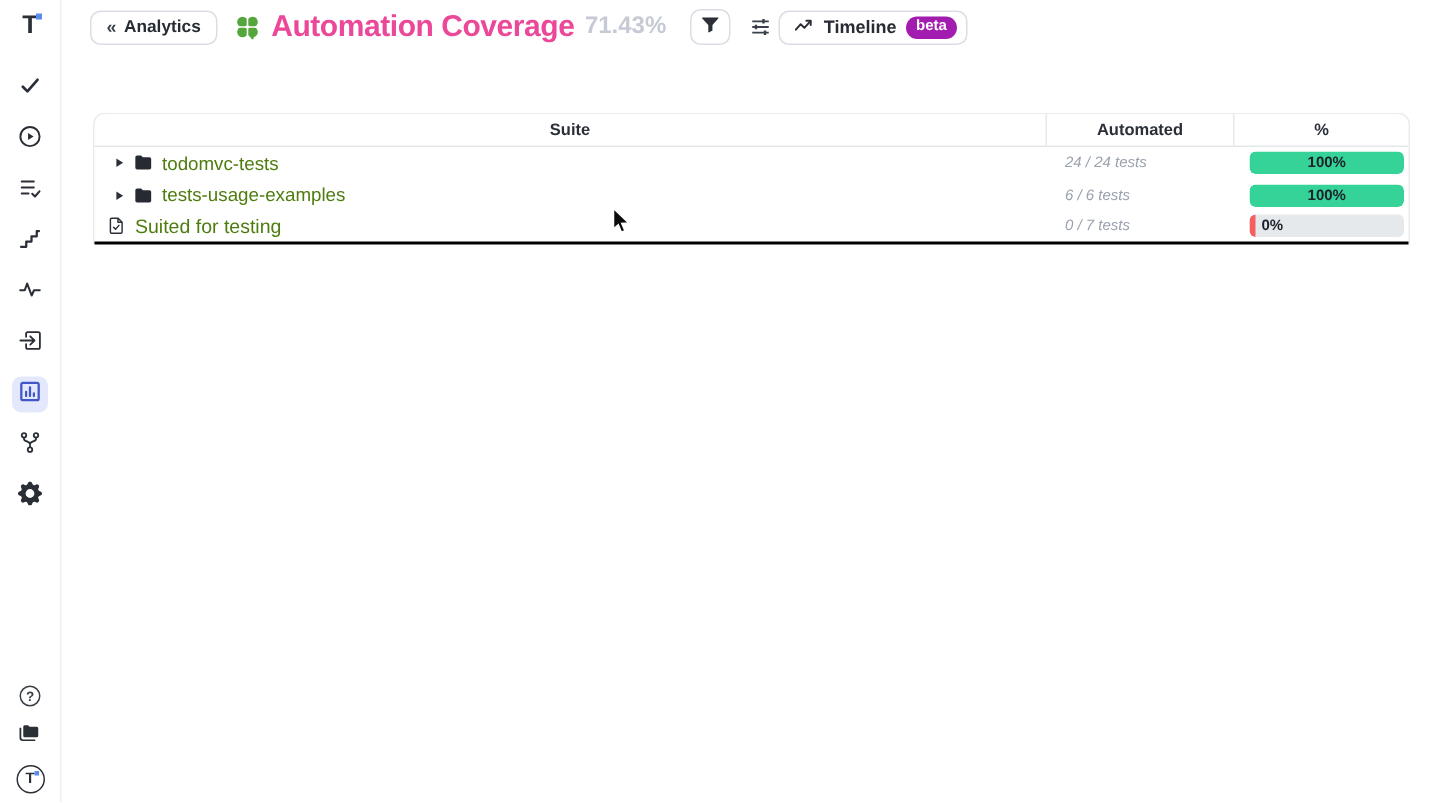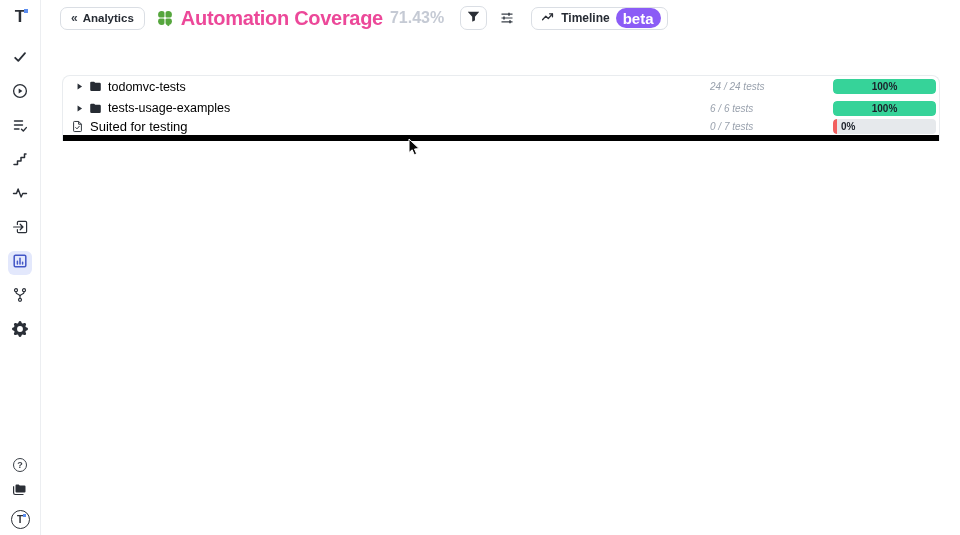--- a/index.html
+++ b/index.html
@@ -28,36 +28,36 @@
   .back-btn .chev { font-size:12px; color:#3a4049; letter-spacing:-1px; }
   .clover { margin-left:11px; width:18px; height:18px; }
   .page-title { margin-left:7px; font-size:20px; font-weight:700; color:#ec4899; letter-spacing:-0.3px; white-space:nowrap; }
   .page-percent { margin-left:7px; font-size:16px; font-weight:600; color:#c5cad4; }
   .icon-btn { margin-left:16px; width:27px; height:24px; justify-content:center; }
   .search-box { margin-left:10px; position:relative; }
   .search-box input { width:130px; height:24px; border:1px solid #d8dce2; border-radius:7px; padding:0 8px 0 26px; font-size:11px; color:#3a4049; outline:none; font-family:"Liberation Sans", sans-serif; }
   .search-box input::placeholder { color:#9aa1ac; }
   .search-box .search-ic { position:absolute; left:8px; top:5px; }
   .sliders { margin-left:12px; cursor:pointer; display:flex; color:#3a4049; }
-  .timeline-btn { margin-left:16px; height:23px; padding:0 6px 0 9px; font-size:12px; font-weight:600; }
-  .beta-badge { background:#8b5cf6; color:#fff; font-size:15px; font-weight:700; padding:2.5px 7px; border-radius:999px; line-height:1; }
+  .timeline-btn { margin-left:4px; height:23px; padding:0 6px 0 9px; font-size:12px; font-weight:600; }
+  .beta-badge { background:#a21caf; color:#fff; font-size:10px; font-weight:700; padding:2.5px 7px; border-radius:999px; line-height:1; }
 
   
   .table-wrap { margin:39px 20px 0 21px; width:878px; border:1px solid #e9ecef; border-radius:8px 8px 0 0; border-bottom:none; }
   .t-head { display:grid; grid-template-columns:634px 125px auto; height:22px; border-bottom:1px solid #e4e7eb; }
   .t-head > div { display:flex; align-items:center; justify-content:center; font-size:11px; font-weight:700; color:#2a2f38; }
   .t-head > div + div { border-left:1px solid #e4e7eb; }
   .t-row { display:grid; grid-template-columns:634px 125px auto; height:21.5px; align-items:center; cursor:pointer; }
-  .t-row:last-child { border-bottom:6px solid #000000; }
+  .t-row:last-child { border-bottom:2px solid #000000; }
   .cell-suite { display:flex; align-items:center; height:100%; }
   .cell-suite.folder-row { padding-left:12px; }
   .cell-suite.file-row { padding-left:8px; }
   .caret { display:flex; margin-right:5px; cursor:pointer; color:#2b3038; }
   .suite-icon { display:flex; margin-right:6px; color:#262b33; }
-  .suite-name { font-size:12.5px; color:#000000; }
+  .suite-name { font-size:12.5px; color:#4d7c0f; }
   .file-row .suite-name { font-size:13px; }
   .cell-auto { font-size:10px; color:#99a1ad; padding-left:13px;font-style:italic; }
   .cell-pct { padding:0 3px 0 11px; }
   .bar { position:relative; height:15px; border-radius:4px; overflow:hidden; }
   .bar .bar-fill { position:absolute; left:0; top:0; bottom:0; background:#36d399; border-radius:4px; }
   .bar.bar-empty { background:#e6e9ec; }
   .bar.bar-empty .bar-fill { background:#f2605f; border-radius:4px 0 0 4px; }
   .bar .bar-label { position:absolute; left:0; right:0; top:0; bottom:0; display:flex; align-items:center; justify-content:center; font-size:10px; font-weight:700; color:#1b2029; }
   .bar.bar-empty .bar-label { justify-content:flex-start; padding-left:8px; }
 
@@ -203,20 +203,25 @@
               <path d="M1.8 11.2l3.7-4.2 2.8 2.8 4.6-5.2" stroke="#2b2f36" stroke-width="1.5" stroke-linecap="round" stroke-linejoin="round"></path>
               <path d="M9.8 4.4h3.3v3.3" stroke="#2b2f36" stroke-width="1.5" stroke-linecap="round" stroke-linejoin="round"></path>
             </svg>
         </span>
         <span>Timeline</span>
         <span class="beta-badge">beta</span>
       </button>
     </div>
 
     <div class="table-wrap">
+      <div class="t-head">
+        <div>Suite</div>
+        <div>Automated</div>
+        <div>%</div>
+      </div>
 
       <div class="t-row">
         <div class="cell-suite folder-row">
           <span class="caret">
             <svg width="9" height="9" viewBox="0 0 14 14">
                 <path d="M4 2.5l7 4.5-7 4.5z" fill="currentColor"></path>
               </svg>
           </span>
           <span class="suite-icon">
             <svg width="13" height="13" viewBox="0 0 16 16" fill="currentColor">

